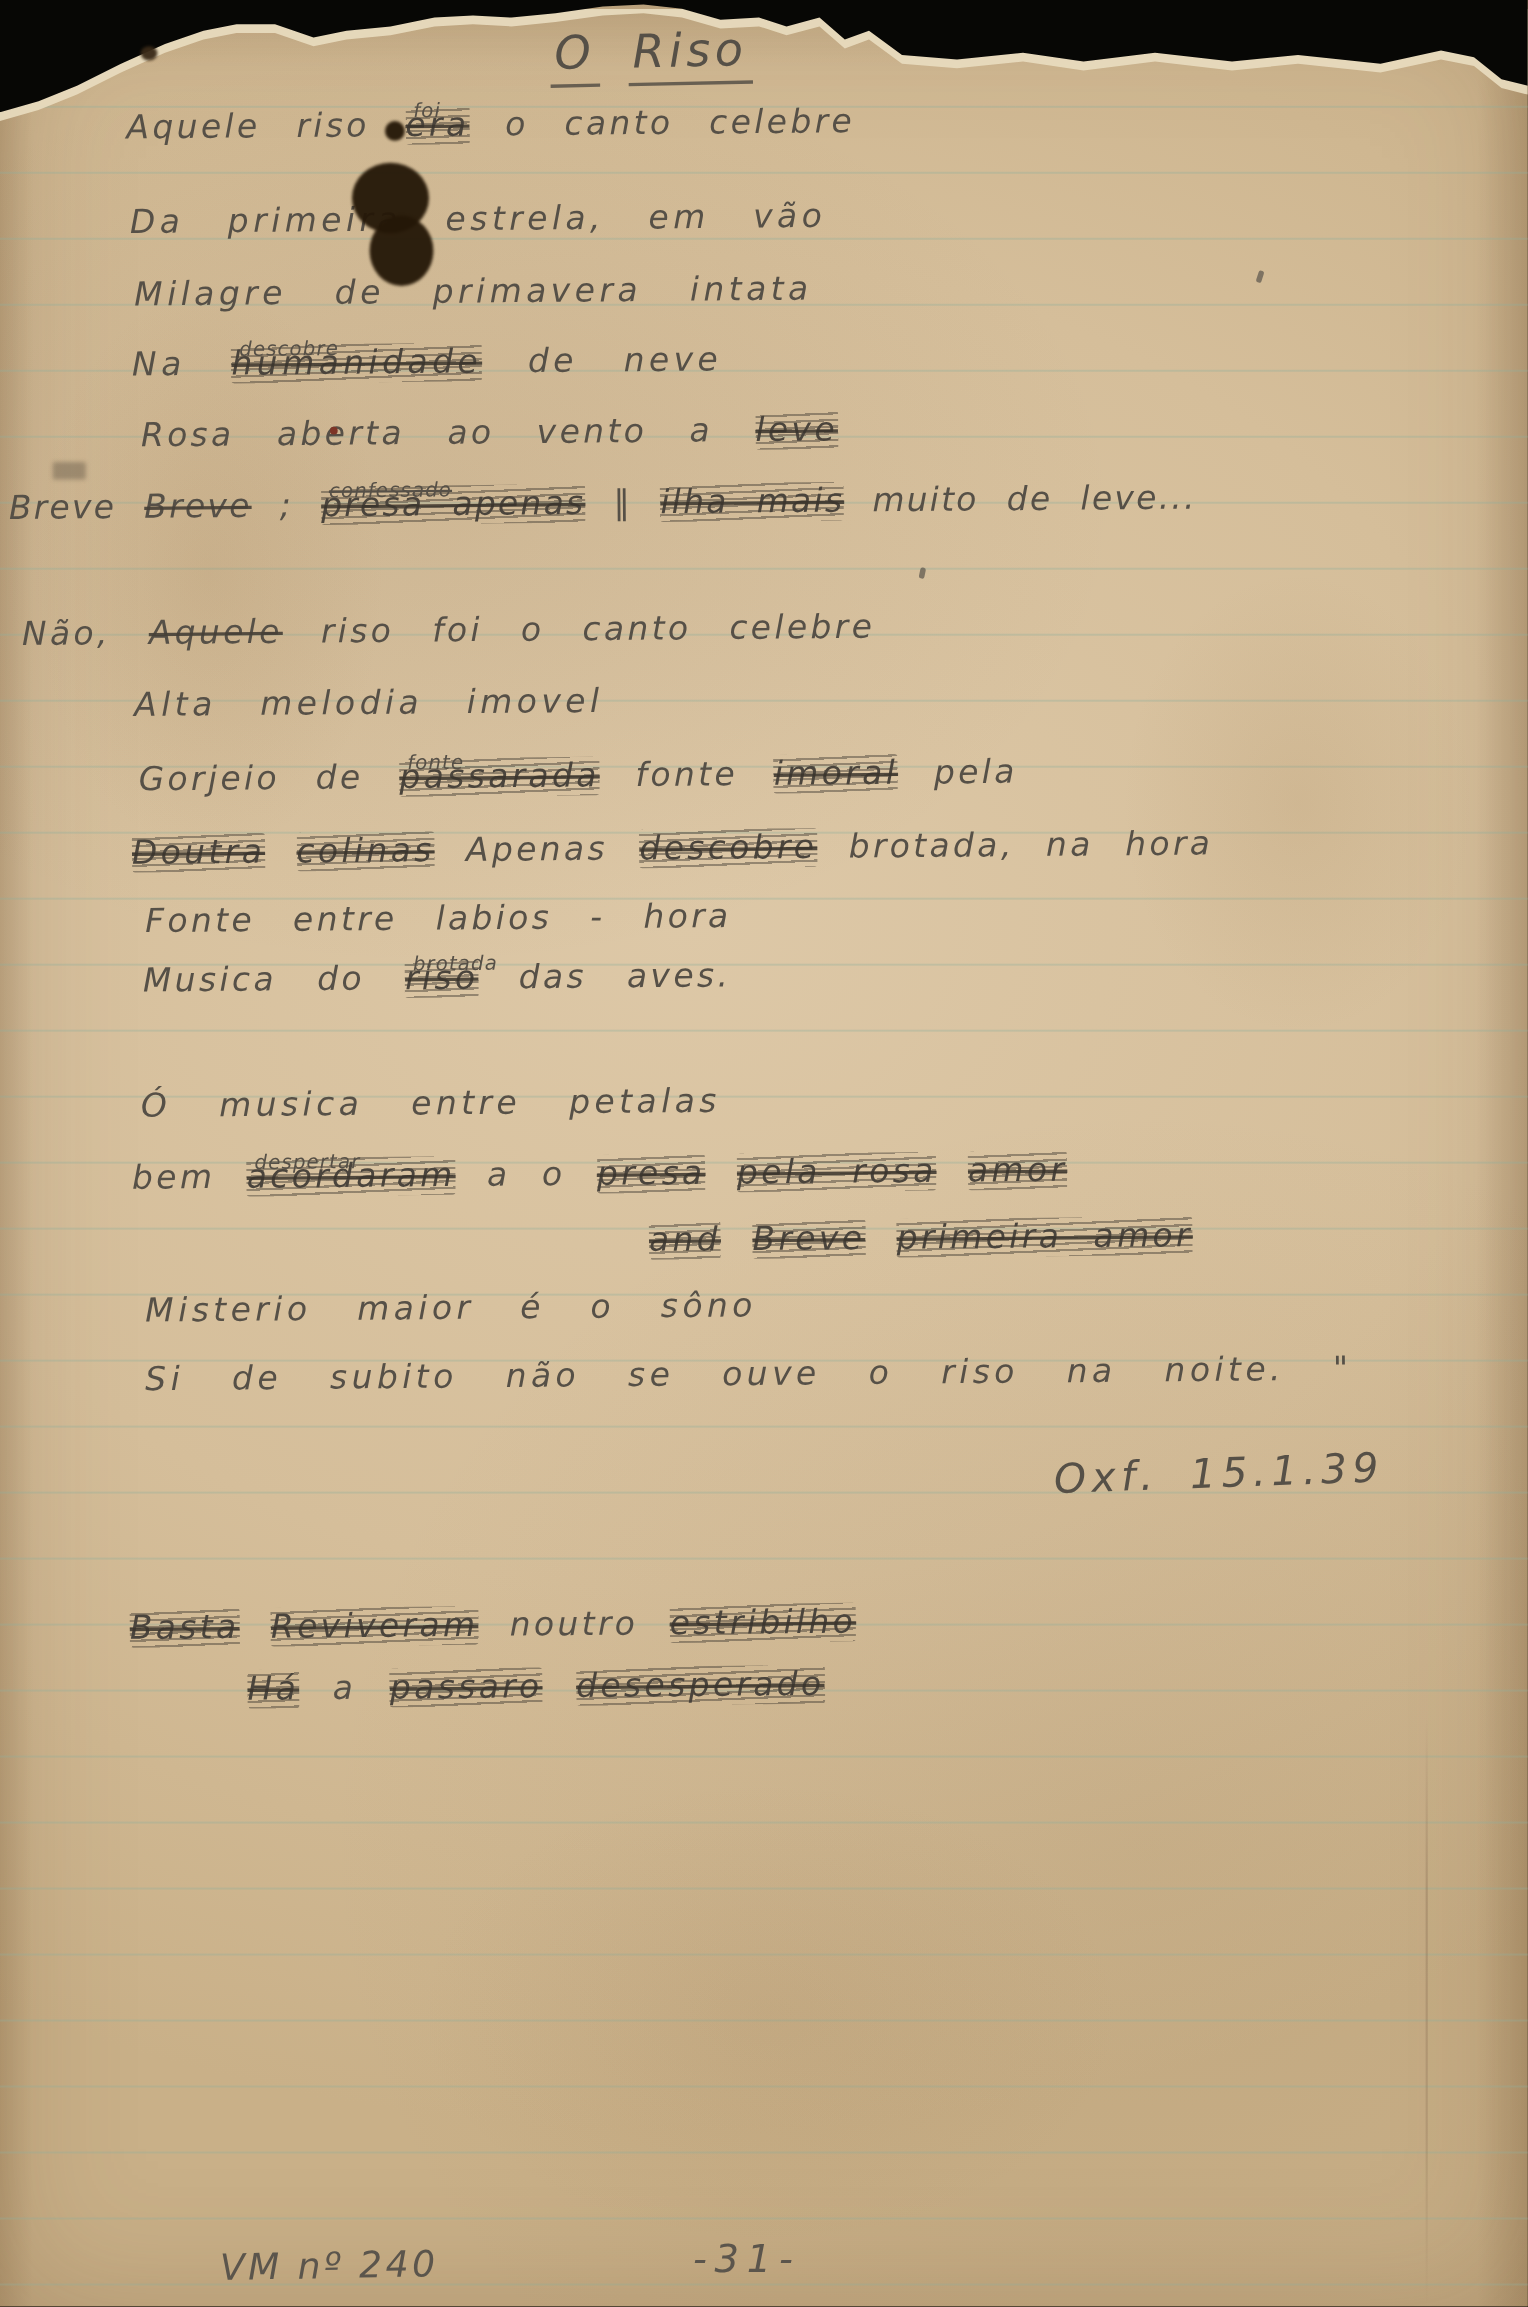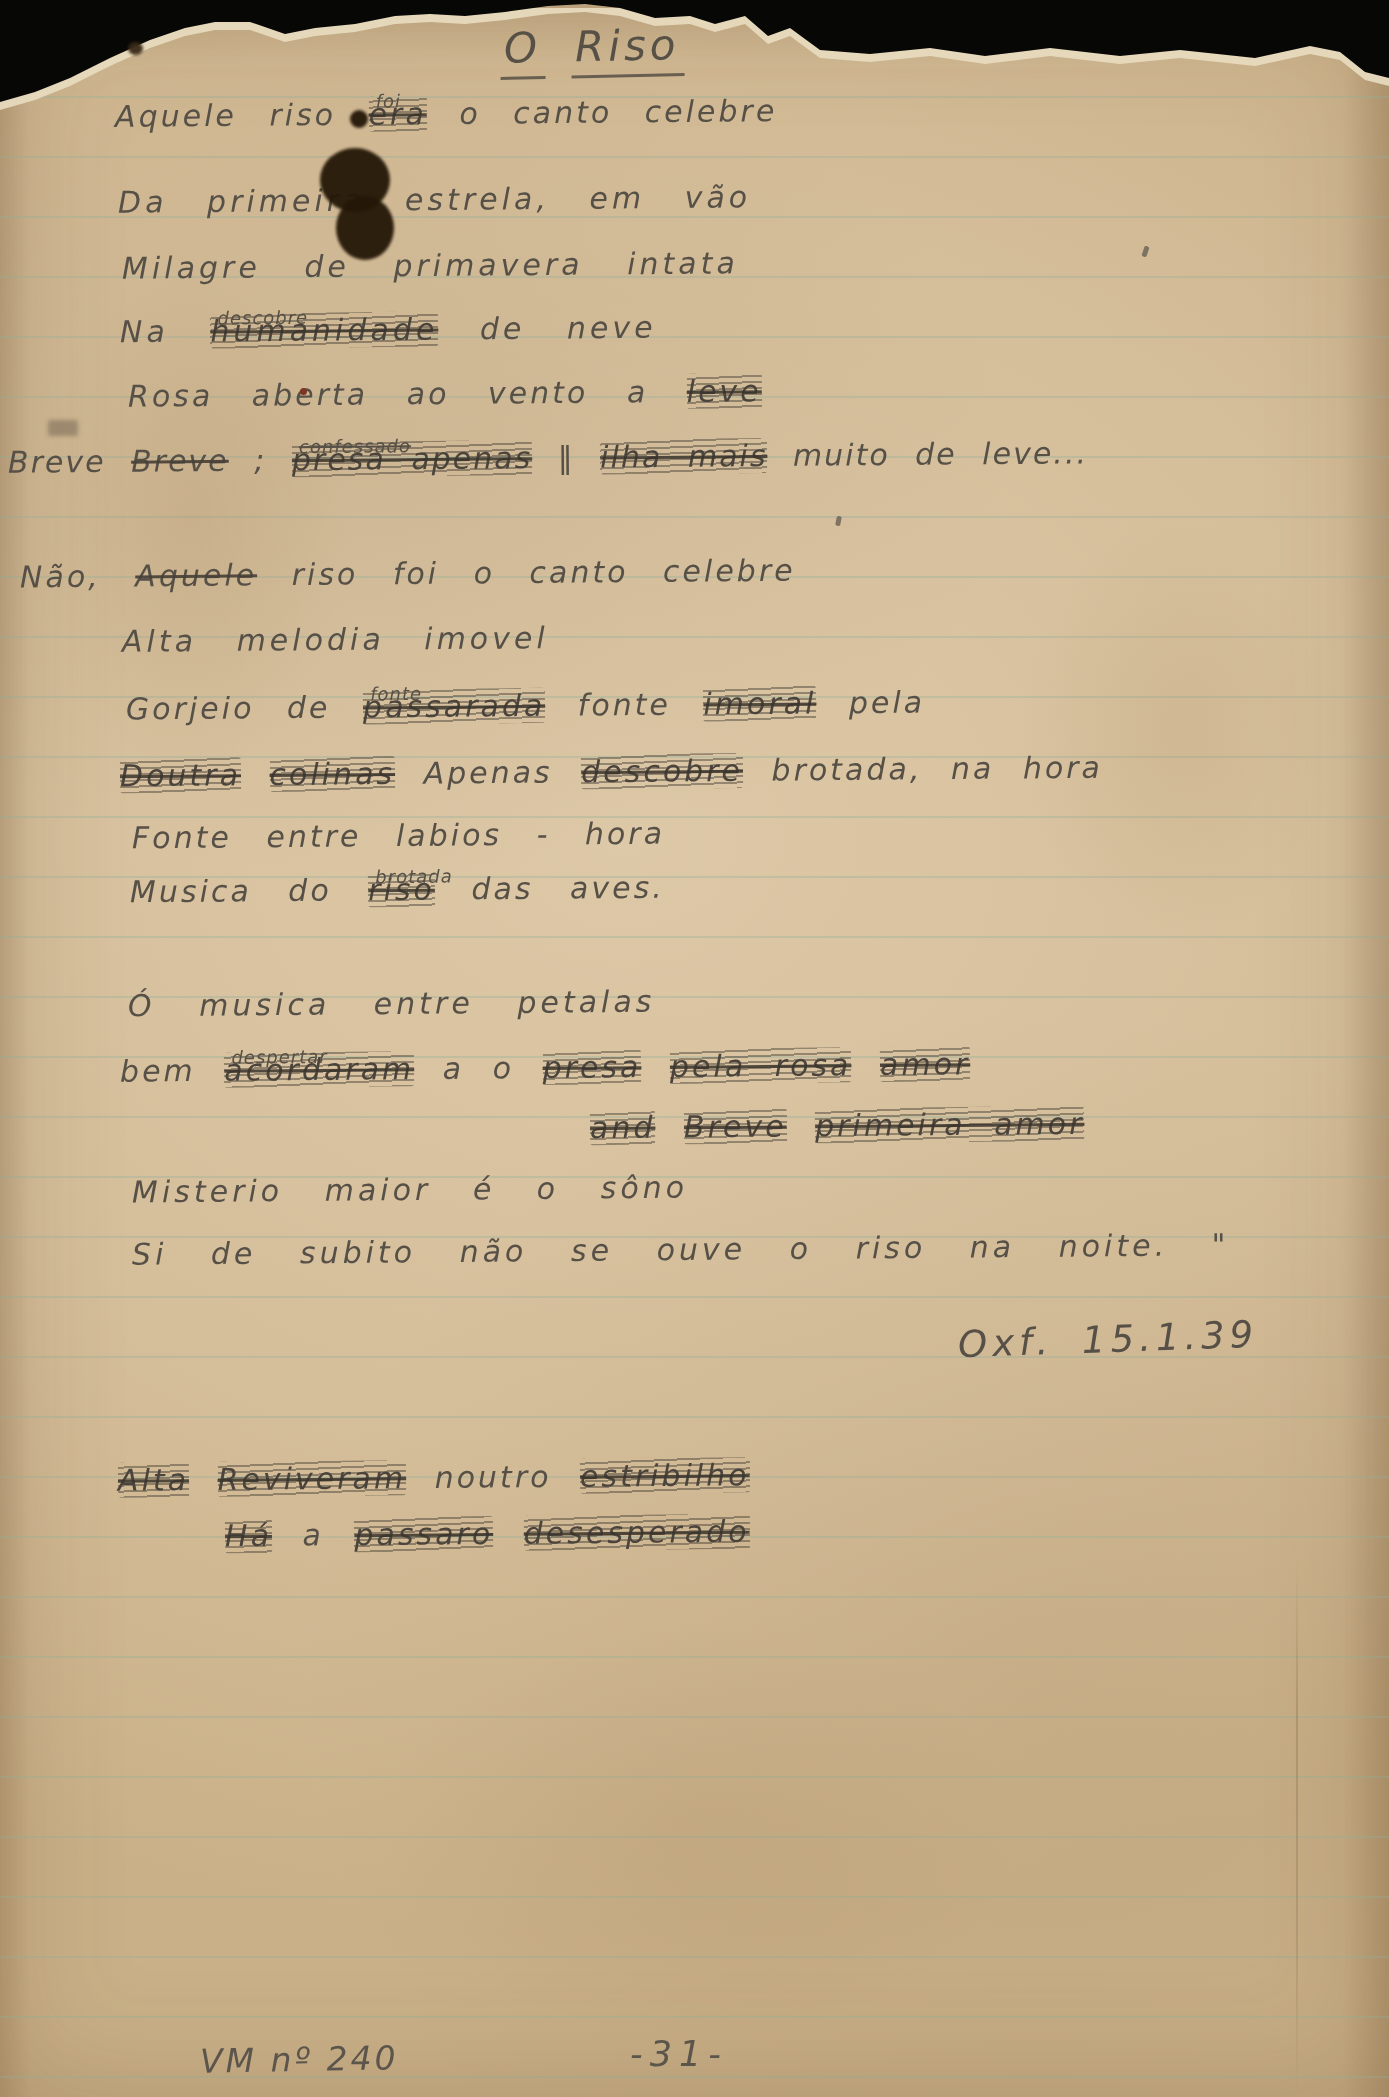--- a/index.html
+++ b/index.html
@@ -89,21 +89,21 @@
       <div class="hand" style="left: 122px; top: 622px; letter-spacing: 4px; word-spacing: 26px;"><span class="seg">Alta melodia imovel</span></div>
       <div class="hand" style="left: 126px; top: 688px; word-spacing: 20px;"><span class="seg">Gorjeio de </span><span class="seg scribble">passarada<span class="above">fonte</span></span><span class="seg"> fonte </span><span class="seg scribble">imoral</span><span class="seg"> pela</span></div>
       <div class="hand" style="left: 120px; top: 754px; word-spacing: 16px;"><span class="seg scribble">Doutra</span><span class="seg"> </span><span class="seg scribble">colinas</span><span class="seg"> Apenas </span><span class="seg scribble">descobre</span><span class="seg"> brotada, na hora</span></div>
       <div class="hand" style="left: 132px; top: 818px; word-spacing: 22px;"><span class="seg">Fonte entre labios - hora</span></div>
       <div class="hand" style="left: 130px; top: 872px; word-spacing: 24px;"><span class="seg">Musica do </span><span class="seg scribble">riso<span class="above">brotada</span></span><span class="seg"> das aves.</span></div>
       <div class="hand" style="left: 128px; top: 986px; letter-spacing: 4px; word-spacing: 30px;"><span class="seg">Ó musica entre petalas</span></div>
       <div class="hand" style="left: 120px; top: 1050px; word-spacing: 16px;"><span class="seg">bem </span><span class="seg scribble">acordaram<span class="above">despertar</span></span><span class="seg"> a o </span><span class="seg scribble">presa</span><span class="seg"> </span><span class="seg scribble">pela rosa</span><span class="seg"> </span><span class="seg scribble">amor</span></div>
       <div class="hand" style="left: 590px; top: 1108px; word-spacing: 16px;"><span class="seg scribble">and</span><span class="seg"> </span><span class="seg scribble">Breve</span><span class="seg"> </span><span class="seg scribble">primeira amor</span></div>
       <div class="hand" style="left: 132px; top: 1172px; letter-spacing: 4px; word-spacing: 28px;"><span class="seg">Misterio maior é o sôno</span></div>
       <div class="hand" style="left: 132px; top: 1232px; letter-spacing: 4px; word-spacing: 30px;"><span class="seg">Si de subito não se ouve o riso na noite.</span><span class="seg"> "</span></div>
-      <div class="hand" style="left: 118px; top: 1460px; word-spacing: 16px;"><span class="seg scribble">Alta</span><span class="seg"> </span><span class="seg scribble">Reviveram</span><span class="seg"> noutro </span><span class="seg scribble">estribilho</span></div>
+      <div class="hand" style="left: 118px; top: 1460px; word-spacing: 16px;"><span class="seg scribble">Basta</span><span class="seg"> </span><span class="seg scribble">Reviveram</span><span class="seg"> noutro </span><span class="seg scribble">estribilho</span></div>
       <div class="hand" style="left: 225px; top: 1516px; word-spacing: 18px;"><span class="seg scribble">Há</span><span class="seg"> a </span><span class="seg scribble">passaro</span><span class="seg"> </span><span class="seg scribble">desesperado</span></div>
     </div>
 
   <div class="signature">Oxf. 15.1.39</div>
 
   <div class="footer-catalog">VM nº 240</div>
   <div class="footer-page">-31-</div>
 
   <div class="blot" style="left:350px;top:110px;width:18px;height:18px;"></div>
   <div class="blot" style="left:320px;top:148px;width:70px;height:64px;"></div>

